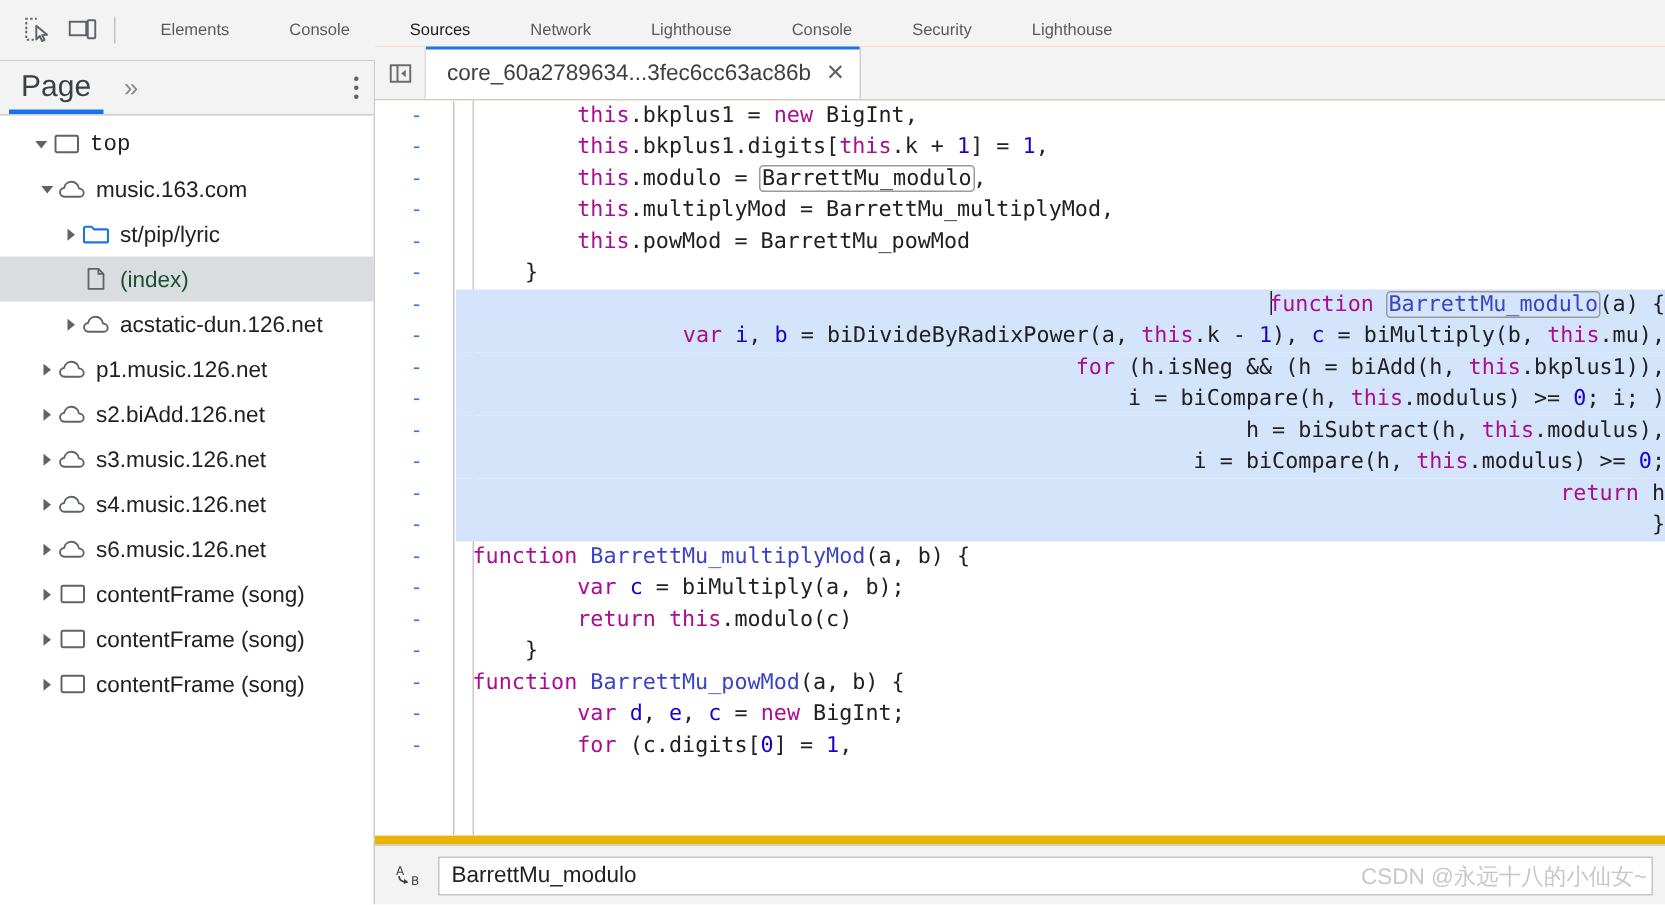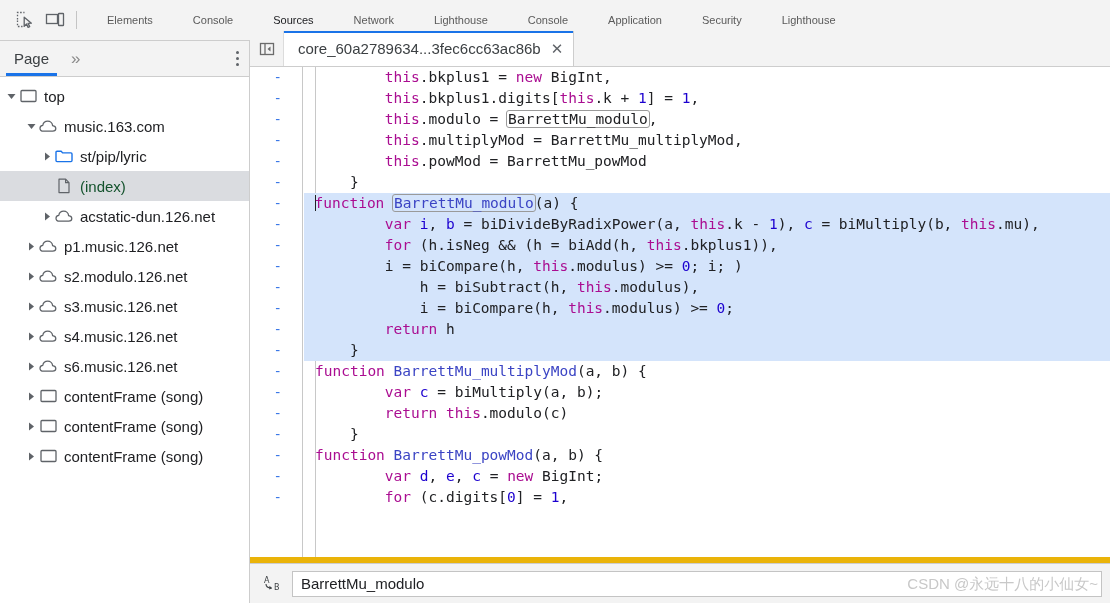--- a/index.html
+++ b/index.html
@@ -58,21 +58,21 @@
   .nav-header {
     height: 36px;
     background: #f3f3f3;
     border-bottom: 1px solid #cdcdcd;
     display: flex; align-items: stretch;
     position: relative;
   }
   .nav-tab {
     display: flex; align-items: center;
     padding: 0 14px;
-    font-size: 15px; color: #3c4043;
+    font-size: 20px; color: #3c4043;
     position: relative; cursor: pointer;
   }
   .nav-tab.active::after {
     content: ""; position: absolute;
     left: 6px; right: 6px; bottom: 0; height: 3px; background:#1a73e8;
   }
   .nav-more {
     display:flex; align-items:center; padding: 0 8px;
     color:#8a8a8a; font-size: 17px; cursor:pointer; letter-spacing: -1px;
   }
@@ -151,21 +151,21 @@
   }
   .code {
     position:absolute; left: 54px; top:0; right:0; bottom:0;
     font-family: "DejaVu Sans Mono", monospace;
     font-size: 14.5px;
     line-height: 21px;
     white-space: pre;
     color: #202124;
   }
   .cl { height:21px; padding-left: 11px; }
-  .cl.hl { background: #d4e4fb; }
+  .cl.hl { background: #d4e4fb; text-align: right; }
   .kw2  { color: #aa0d91; }
   .this { color: #aa0d91; }
   .num  { color: #1c00cf; }
   .fn   { color: #3b44c4; }
   .var  { color: #1c00cf; }
   .plain{ color: #202124; }
   .token-box {
     border: 1px solid #9a9a9a; border-radius: 3px;
     padding: 0 1px; margin: 0 -1px;
   }
@@ -253,23 +253,20 @@
       <div class="tb-tab">
           <span>Network</span>
         </div>
       <div class="tb-tab">
           <span>Lighthouse</span>
         </div>
       <div class="tb-tab">
           <span>Console</span>
         </div>
       <div class="tb-tab">
-          <span>Application</span>
-        </div>
-      <div class="tb-tab">
           <span>Security</span>
         </div>
       <div class="tb-tab">
           <span>Lighthouse</span>
         </div>
     </div>
   </div>
 
   <div class="nav-panel">
     <div class="nav-header">
@@ -281,21 +278,21 @@
       </div>
       <div class="nav-dots">
         <div class="dots-col">
           <div class="dot"></div>
           <div class="dot"></div>
           <div class="dot"></div>
         </div>
       </div>
     </div>
     <div class="tree" id="tree">
-        <div class="tree-row" style="padding-left: 4px;">
+        <div class="tree-row" style="padding-left: 20px; font-family: Liberation Mono, monospace;">
           <span class="twisty">
             <svg width="9" height="9" viewBox="0 0 9 9">
               <path d="M0.5 2 L8.5 2 L4.5 7 Z" fill="#5f6368"></path>
             </svg>
           </span>
           <span class="tree-icon">
             <svg width="17" height="14" viewBox="0 0 17 14">
               <rect x="1" y="1.5" width="15" height="11" rx="1" fill="none" stroke="#5f6368" stroke-width="1.3"></rect>
             </svg>
           </span>
@@ -367,21 +364,21 @@
           <span class="twisty">
             <svg width="9" height="9" viewBox="0 0 9 9">
               <path d="M2 0.5 L7 4.5 L2 8.5 Z" fill="#5f6368"></path>
             </svg>
           </span>
           <span class="tree-icon">
             <svg width="19" height="14" viewBox="0 0 19 14">
               <path d="M4.6 12.2 C2.3 12.2 1 10.8 1 9.2 C1 7.7 2.2 6.4 3.8 6.3 C4.2 3.9 6.2 2.2 8.7 2.2 C11.3 2.2 13.4 4.1 13.6 6.6 C15.4 6.8 16.8 8.2 16.8 9.6 C16.8 11.1 15.4 12.2 13.7 12.2 Z" fill="none" stroke="#5f6368" stroke-width="1.25" stroke-linejoin="round"></path>
             </svg>
           </span>
-          <span class="tree-label">s2.modulo.126.net</span>
+          <span class="tree-label">s2.biAdd.126.net</span>
         </div>
         <div class="tree-row" style="padding-left: 24px;">
           <span class="twisty">
             <svg width="9" height="9" viewBox="0 0 9 9">
               <path d="M2 0.5 L7 4.5 L2 8.5 Z" fill="#5f6368"></path>
             </svg>
           </span>
           <span class="tree-icon">
             <svg width="19" height="14" viewBox="0 0 19 14">
               <path d="M4.6 12.2 C2.3 12.2 1 10.8 1 9.2 C1 7.7 2.2 6.4 3.8 6.3 C4.2 3.9 6.2 2.2 8.7 2.2 C11.3 2.2 13.4 4.1 13.6 6.6 C15.4 6.8 16.8 8.2 16.8 9.6 C16.8 11.1 15.4 12.2 13.7 12.2 Z" fill="none" stroke="#5f6368" stroke-width="1.25" stroke-linejoin="round"></path>

